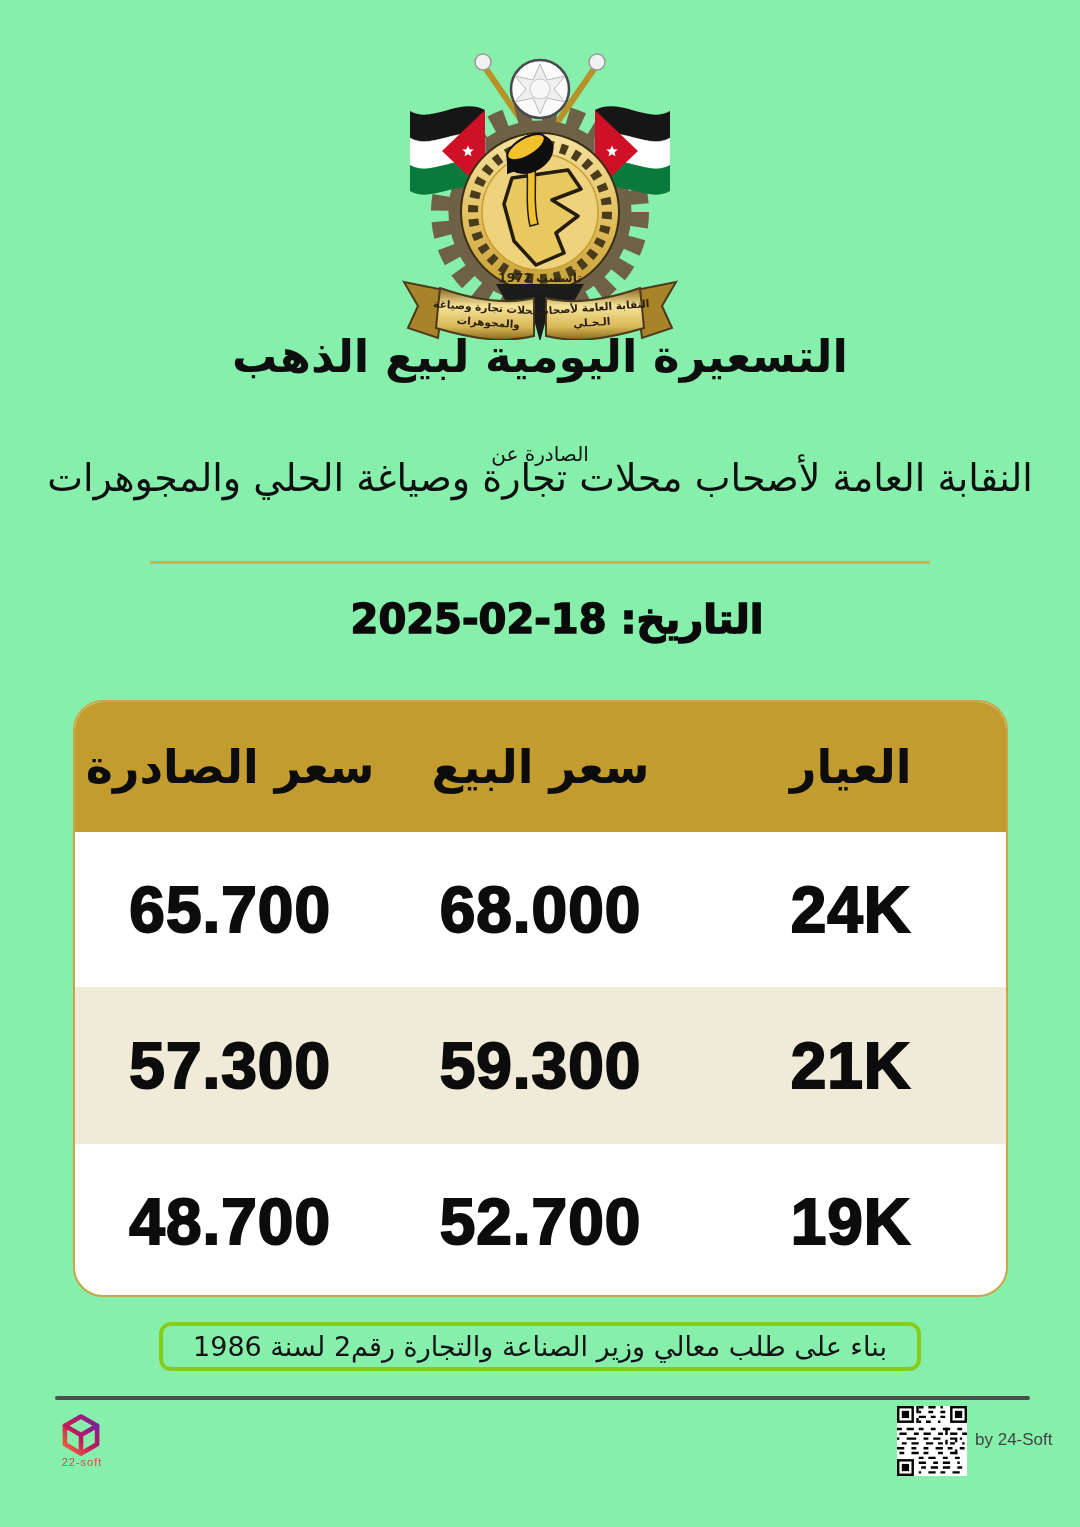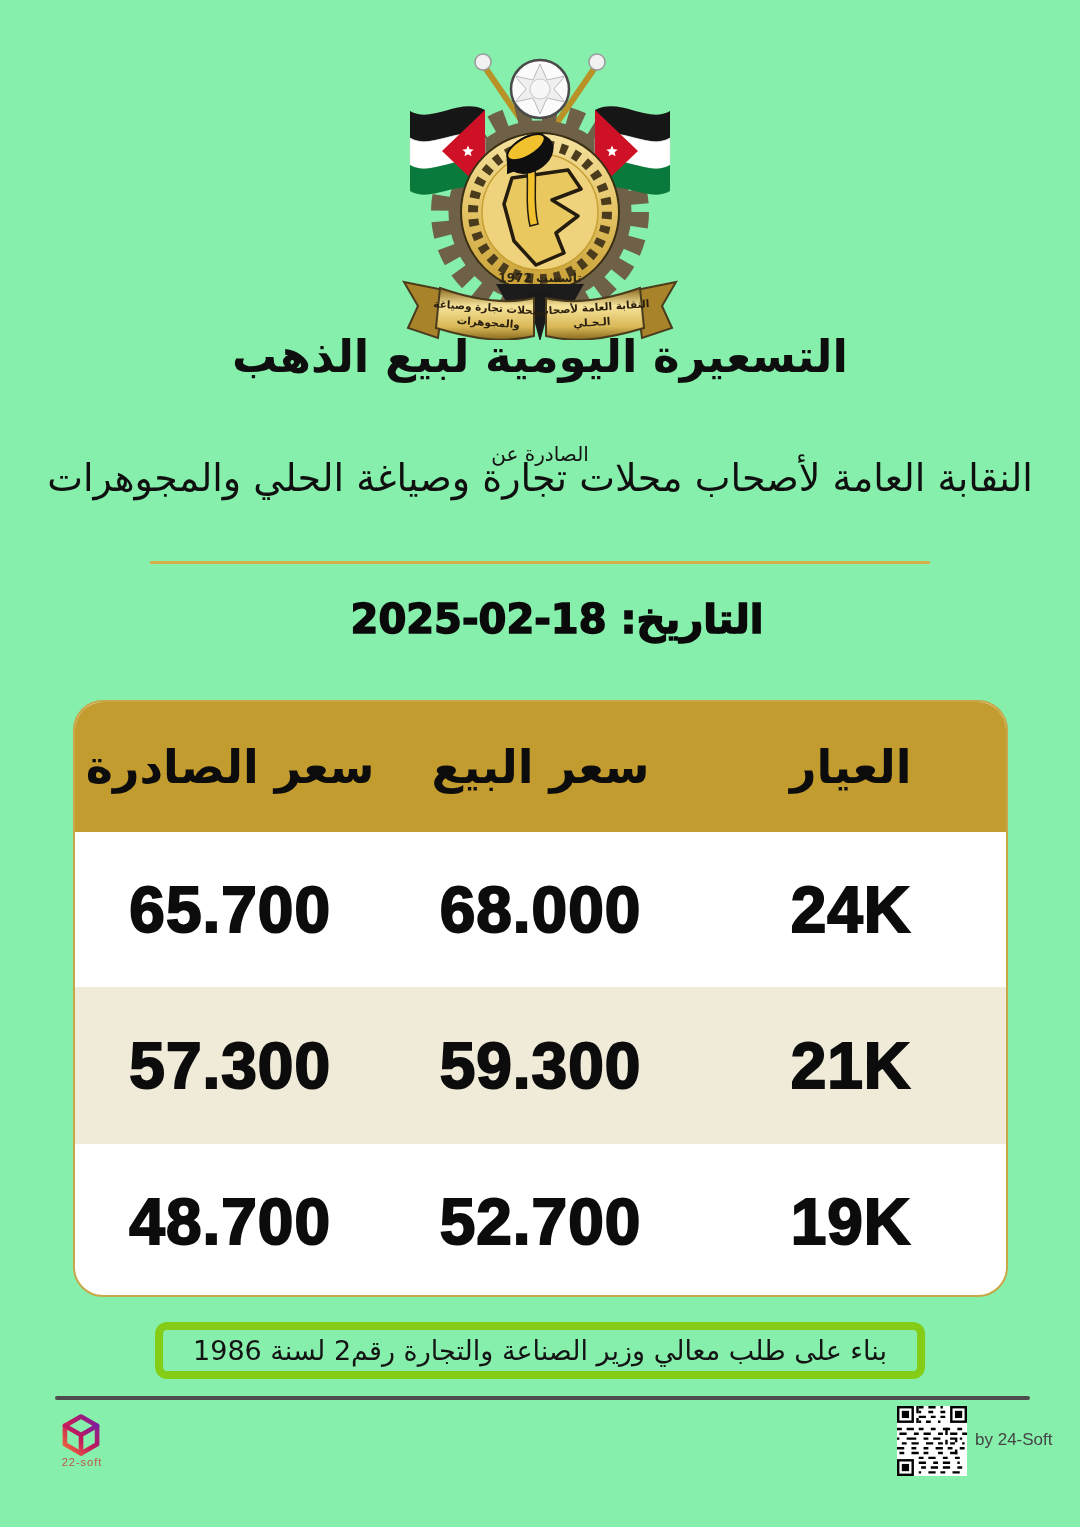--- a/index.html
+++ b/index.html
@@ -42,21 +42,21 @@
   }
   .trow.alt{background:#F0EBD8; height:157px;}
   .trow > div{flex:1; text-align:center;}
   .td-num{
     font-family:"Liberation Sans","DejaVu Sans",sans-serif;
     -webkit-text-stroke:2px #0c0c0c; letter-spacing:1px; direction:ltr;
   }
   
   .note-box{
     position:absolute; top:1322px; left:50%; transform:translateX(-50%);
-    border:8px solid #84cc16; border-radius:12px; padding:5px 30px;
+    border:4px solid #84cc16; border-radius:12px; padding:5px 30px;
     font-size:27px; color:#141414; white-space:nowrap; direction:rtl;
   }
   .separator{position:absolute; top:1396px; left:55px; width:975px; height:4px; background:#4D4D4D; border-radius:2px;}
   .cube-logo{position:absolute; top:1412px; left:58px;}
   .brand-label{
     position:absolute; top:1456px; left:44px; width:76px; text-align:center;
     font-size:11px; letter-spacing:1px; color:#C0564A;
     font-family:"Liberation Sans", sans-serif;
   }
   .qr-svg{position:absolute; top:1406px; left:897px;}

